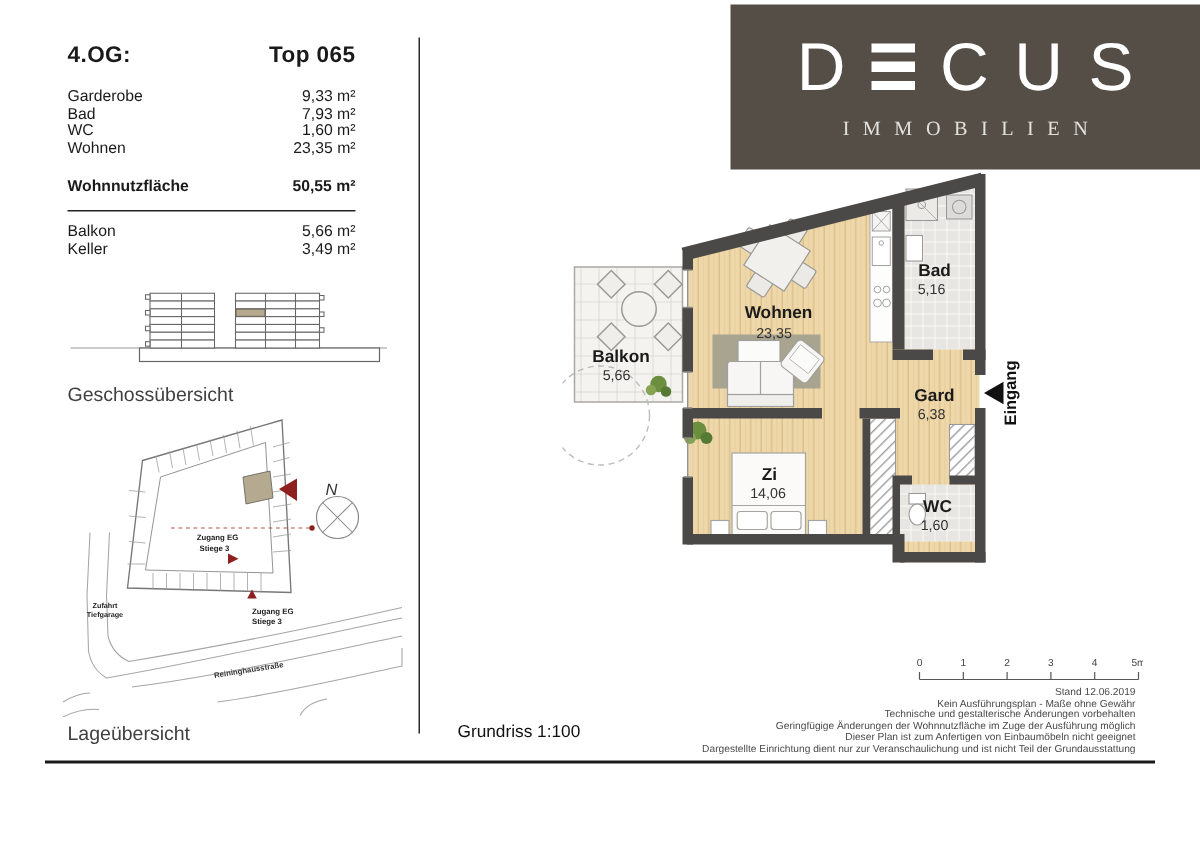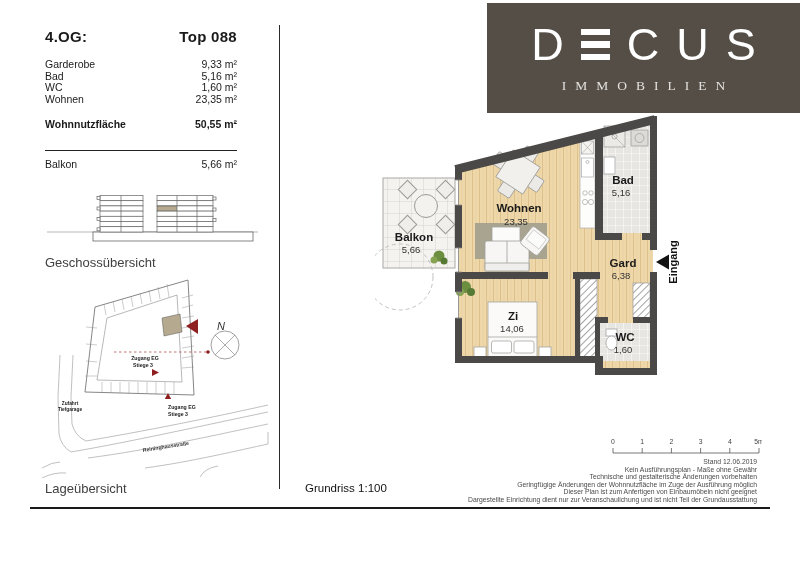--- a/index.html
+++ b/index.html
@@ -5,21 +5,21 @@
   html,body{margin:0;padding:0;width:800px;height:566px;background:#fff;overflow:hidden;
             font-family:"Liberation Sans",sans-serif;position:relative;color:#1a1a1a;}
   .abs{position:absolute;}
 
   
   .area-table{left:45px;top:28px;width:192px;}
   .at-header{display:flex;justify-content:space-between;font-weight:bold;font-size:15px;letter-spacing:.3px;}
   .at-rows{margin-top:14px;}
   .at-row{display:flex;justify-content:space-between;font-size:10.5px;line-height:11.6px;text-align:right;}
   .at-total{display:flex;justify-content:space-between;font-size:10.5px;font-weight:bold;
-            margin-top:13px;padding-bottom:20px;border-bottom:1px solid #222;}
+            margin-top:13px;padding-bottom:10px;border-bottom:1px solid #222;}
   .at-extra{margin-top:8px;}
 
   .caption{font-size:13px;color:#404040;}
   .divider-v{left:279px;top:25px;width:1px;height:464px;background:#2a2a2a;}
   .rule-bottom{left:30px;top:507px;width:740px;height:2px;background:#1a1a1a;}
 
   
   .logo{left:487px;top:3px;width:313px;height:110px;background:#544e47;
         display:flex;flex-direction:column;align-items:center;justify-content:center;}
   .logo-row{display:flex;align-items:center;gap:17px;color:#fff;
@@ -35,48 +35,52 @@
   .grundriss{left:305px;top:482px;font-size:11.5px;color:#111;}
 
   svg text{font-family:"Liberation Sans",sans-serif;}
 </style>
 </head>
 <body>
 
 <div class="abs area-table">
   <div class="at-header">
     <span>4.OG:</span>
-    <span>Top 088</span>
+    <span>Top 065</span>
   </div>
   <div class="at-rows">
     <div class="at-row">
       <span>Garderobe</span>
       <span>9,33 m²</span>
       </div>
     <div class="at-row">
       <span>Bad</span>
-      <span>5,16 m²</span>
+      <span>7,93 m²</span>
       </div>
     <div class="at-row">
       <span>WC</span>
       <span>1,60 m²</span>
       </div>
     <div class="at-row">
       <span>Wohnen</span>
       <span>23,35 m²</span>
       </div>
   </div>
   <div class="at-total">
     <span>Wohnnutzfläche</span>
     <span>50,55 m²</span>
   </div>
   <div class="at-rows at-extra">
     <div class="at-row">
       <span>Balkon</span>
       <span>5,66 m²</span>
+      </div>
+    <div class="at-row">
+      <span>Keller</span>
+      <span>3,49 m²</span>
       </div>
   </div>
 </div>
 
 <div class="abs logo">
   <div class="logo-row">
     <span class="lt">D</span>
     <span class="ebars">
         <span></span>
         <span></span>

